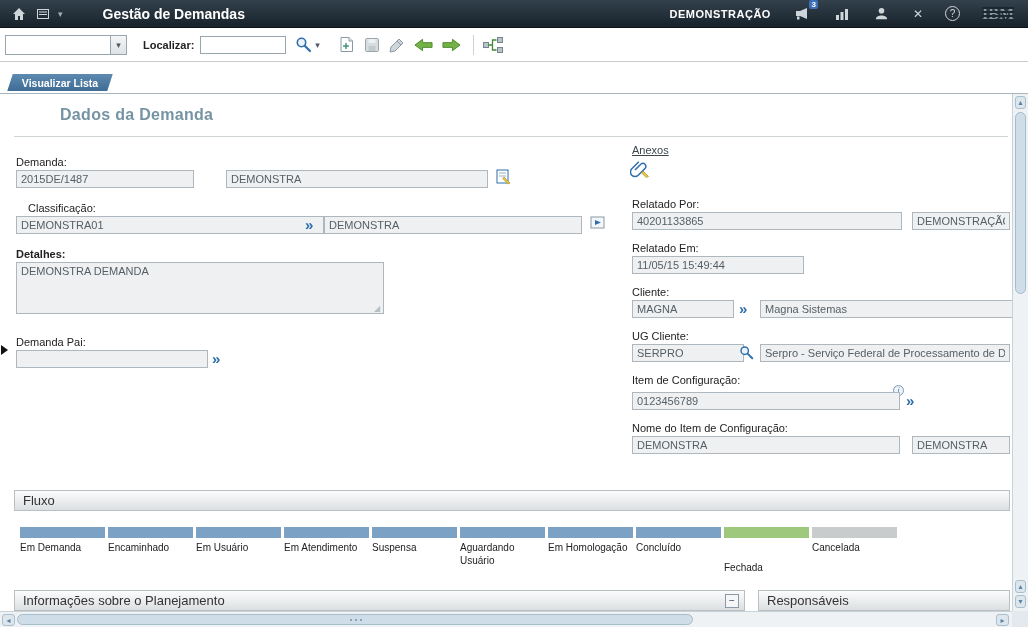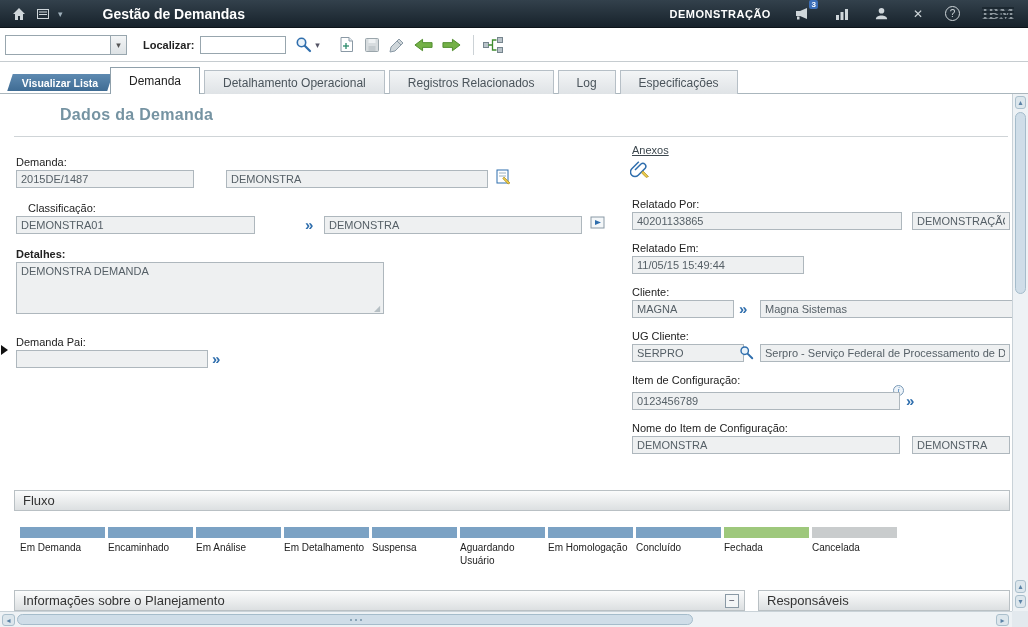--- a/index.html
+++ b/index.html
@@ -207,58 +207,41 @@
           <rect x="14.5" y="10.5" width="5" height="5" fill="#b9c3c9" stroke="#76858e"></rect>
           <path d="M5.5 8 h4 V3 h4 M9.5 8 v5 h4" fill="none" stroke="#3f8d2f" stroke-width="1.3"></path>
         </svg>
     </span>
   </div>
 
   <div class="tabstrip">
     <div class="listtab">
       <span>Visualizar Lista</span>
     </div>
-    <div class="tabs">
-      <div class="tab active">
-          <span>Demanda</span>
-        </div>
-      <div class="tab">
-          <span>Detalhamento Operacional</span>
-        </div>
-      <div class="tab">
-          <span>Registros Relacionados</span>
-        </div>
-      <div class="tab">
-          <span>Log</span>
-        </div>
-      <div class="tab">
-          <span>Especificações</span>
-        </div>
-    </div>
   </div>
 
   <div class="left-marker"></div>
 
   <div class="sect-title" style="left:16px;top:106px;margin-left:44px;">Dados da Demanda</div>
   <div class="divider" style="left:14px;top:136px;width:994px;"></div>
 
   <div class="lbl" style="left:16px;top:156px;">Demanda:</div>
   <input class="fld" style="left: 16px; top: 170px; width: 178px;" readonly="" value="2015DE/1487">
   <input class="fld" style="left: 226px; top: 170px; width: 262px;" readonly="" value="DEMONSTRA">
   <span class="ic-btn" style="left:495px;top:168px;">
     <svg width="18" height="18" viewBox="0 0 18 18">
         <rect x="2" y="2" width="11" height="13" fill="#fff" stroke="#2f6ead"></rect>
         <line x1="4" y1="5" x2="11" y2="5" stroke="#9ab0bd"></line>
         <line x1="4" y1="8" x2="11" y2="8" stroke="#9ab0bd"></line>
         <path d="M9 9 l6 6 -2 1 -5.2 -5.4 z" fill="#e8c84a" stroke="#b08f1f" stroke-width=".7"></path>
       </svg>
   </span>
 
   <div class="lbl" style="left:28px;top:202px;">Classificação:</div>
-  <input class="fld" style="left: 16px; top: 216px; width: 239px;" readonly="" value="DEMONSTRA01">
+  <input class="fld" style="left: 16px; top: 216px; width: 308px;" readonly="" value="DEMONSTRA01">
   <span class="chev" style="left:305px;top:216px;">»</span>
   <input class="fld" style="left: 324px; top: 216px; width: 258px;" readonly="" value="DEMONSTRA">
   <span class="ic-btn" style="left:589px;top:214px;">
     <svg width="18" height="18" viewBox="0 0 18 18">
         <rect x="2" y="3" width="13" height="11" fill="#f4f7f9" stroke="#8a99a5"></rect>
         <path d="M6 6 l6 2.5 -6 2.5 z" fill="#2f6ead"></path>
       </svg>
   </span>
 
   <div class="lbl" style="left:16px;top:248px;font-weight:bold;">Detalhes:</div>
@@ -316,28 +299,28 @@
   <div class="bar blue" style="left:196px;"></div>
   <div class="bar blue" style="left:284px;"></div>
   <div class="bar blue" style="left:372px;"></div>
   <div class="bar blue" style="left:460px;"></div>
   <div class="bar blue" style="left:548px;"></div>
   <div class="bar blue" style="left:636px;"></div>
   <div class="bar green" style="left:724px;"></div>
   <div class="bar gray" style="left:812px;"></div>
   <div class="bar-lbl" style="left:20px;">Em Demanda</div>
   <div class="bar-lbl" style="left:108px;">Encaminhado</div>
-  <div class="bar-lbl" style="left:196px;">Em Análise</div>
-  <div class="bar-lbl" style="left:284px;">Em Detalhamento</div>
+  <div class="bar-lbl" style="left:196px;">Em Usuário</div>
+  <div class="bar-lbl" style="left:284px;">Em Atendimento</div>
   <div class="bar-lbl" style="left:372px;">Suspensa</div>
   <div class="bar-lbl" style="left:460px;">Aguardando
 Usuário</div>
   <div class="bar-lbl" style="left:548px;">Em Homologação</div>
   <div class="bar-lbl" style="left:636px;">Concluído</div>
-  <div class="bar-lbl" style="left:724px;">Fechada</div>
+  <div class="bar-lbl" style="left:724px;margin-top:20px;">Fechada</div>
   <div class="bar-lbl" style="left:812px;">Cancelada</div>
 
   <div class="sec-hdr" style="left:14px;top:590px;width:731px;">
     <span>Informações sobre o Planejamento</span>
     <span class="min-btn">−</span>
   </div>
   <div class="sec-hdr" style="left:758px;top:590px;width:252px;">
     <span>Responsáveis</span>
   </div>
 

